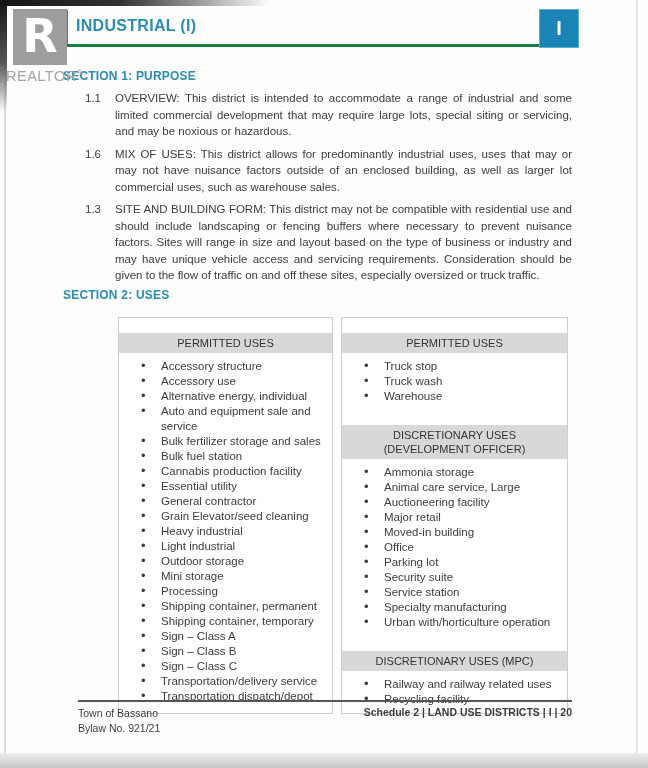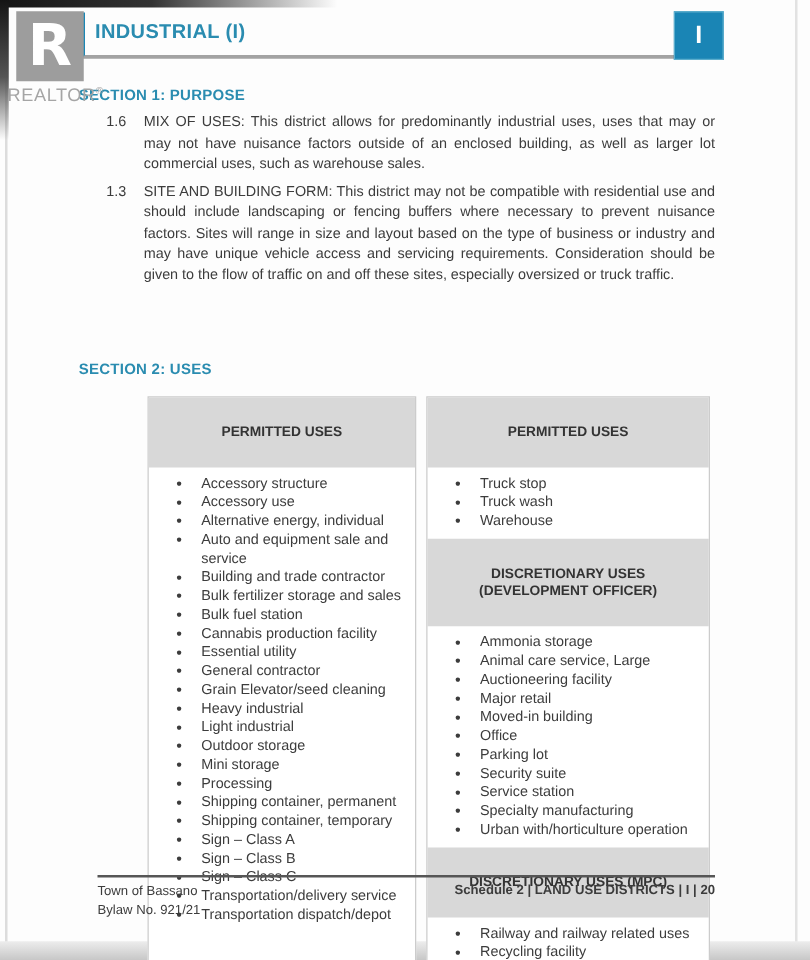--- a/index.html
+++ b/index.html
@@ -26,21 +26,21 @@
   .realtor-box { width:54px; height:56px; background:#9d9d9d; margin-left:7px;
     display:flex; align-items:center; justify-content:center; }
   .realtor-box span { color:#fff; font-weight:700; font-size:46px; line-height:1;
     font-family:"DejaVu Sans", sans-serif; transform:translateY(-1px); }
   .realtor-label { margin-top:3px; color:#a5a5a5; font-size:14.5px; letter-spacing:0.5px;
     font-family:"Liberation Sans", sans-serif; }
   .realtor-label sup { font-size:8px; }
 
   
   .title-bar { position:absolute; left:65px; top:10px; width:513px; height:37px;
-    border-left:3px solid #1b86b4; border-bottom:3px solid #a3a3a3; z-index:4; }
+    border-left:3px solid #1b86b4; border-bottom:3px solid #15803d; z-index:4; }
   .title-text { position:absolute; left:8px; top:7px; font-size:16px; font-weight:700;
     color:#2a8cb0; letter-spacing:0.3px; }
   .badge { position:absolute; right:-1px; top:-1px; width:40px; height:39px;
     background:#1a85b5; color:#fff; display:flex; align-items:center; justify-content:center;
     font-size:20px; font-weight:700; box-shadow:inset 0 0 0 1px #5caecd; }
 
   .sec-heading { position:absolute; left:63px; font-size:12px; font-weight:700;
     color:#2a8cb0; letter-spacing:0.2px; }
   #section1-heading { top:69px; }
   #section2-heading { top:288px; }
@@ -49,22 +49,22 @@
   .clause { display:flex; margin-bottom:6px; }
   .clause-num { width:30px; flex:0 0 30px; font-size:11.5px; line-height:16.5px; }
   .clause-text { flex:1; font-size:11.5px; line-height:16.5px; text-align:justify; }
 
   
   .uses-table { position:absolute; left:118px; top:317px; width:450px;
     display:flex; gap:8px; align-items:stretch; }
   .uses-col { background:#fff; border:1px solid #cccccc; }
   .uses-col.left { width:215px; }
   .uses-col.right { width:227px; }
-  .th { background:#d8d8d8; text-align:center; font-weight:700; font-size:11px;
-    line-height:14px; padding:21px 2px; color:#333; }
+  .th { background:#d8d8d8; text-align:center; font-weight:400; font-size:11px;
+    line-height:14px; padding:3px 2px; color:#333;margin-top:15px; }
   ul.uses { list-style:none; padding:6px 2px 6px 0; }
   ul.uses li { position:relative; padding-left:42px; font-size:11.5px; line-height:15px; }
   ul.uses li::before { content:"\2022"; position:absolute; left:22px; top:-1px; font-size:13px; }
 
   
   .footer-rule { position:absolute; left:78px; top:700px; width:494px; height:2px; background:#565656; }
   .footer-left { position:absolute; left:78px; top:706px; font-size:10.5px; line-height:15px; color:#3c3c3c; }
   .footer-right { position:absolute; right:76px; top:706px; font-size:10.5px; font-weight:700; color:#3c3c3c; }
 </style>
 </head>
@@ -84,41 +84,44 @@
 </div>
 
 <div class="title-bar">
   <div class="title-text">INDUSTRIAL (I)</div>
   <div class="badge">I</div>
 </div>
 
 <div id="section1-heading" class="sec-heading">SECTION 1: PURPOSE</div>
 <div class="clauses">
   <div class="clause">
+    <div class="clause-num">1.1</div>
+    <div class="clause-text">OVERVIEW: This district is intended to accommodate a range of industrial and some limited commercial development that may require large lots, special siting or servicing, and may be noxious or hazardous.</div>
+  </div>
+  <div class="clause">
     <div class="clause-num">1.6</div>
     <div class="clause-text">MIX OF USES: This district allows for predominantly industrial uses, uses that may or may not have nuisance factors outside of an enclosed building, as well as larger lot commercial uses, such as warehouse sales.</div>
   </div>
   <div class="clause">
     <div class="clause-num">1.3</div>
     <div class="clause-text">SITE AND BUILDING FORM: This district may not be compatible with residential use and should include landscaping or fencing buffers where necessary to prevent nuisance factors. Sites will range in size and layout based on the type of business or industry and may have unique vehicle access and servicing requirements. Consideration should be given to the flow of traffic on and off these sites, especially oversized or truck traffic.</div>
   </div>
 </div>
 
 <div id="section2-heading" class="sec-heading">SECTION 2: USES</div>
 <div class="uses-table">
   <div class="uses-col left">
       <div class="th">
         <div>PERMITTED USES</div>
       </div>
       <ul class="uses">
         <li>Accessory structure</li>
         <li>Accessory use</li>
         <li>Alternative energy, individual</li>
         <li>Auto and equipment sale and service</li>
-        <li>Building and trade contractor</li>
         <li>Bulk fertilizer storage and sales</li>
         <li>Bulk fuel station</li>
         <li>Cannabis production facility</li>
         <li>Essential utility</li>
         <li>General contractor</li>
         <li>Grain Elevator/seed cleaning</li>
         <li>Heavy industrial</li>
         <li>Light industrial</li>
         <li>Outdoor storage</li>
         <li>Mini storage</li>

